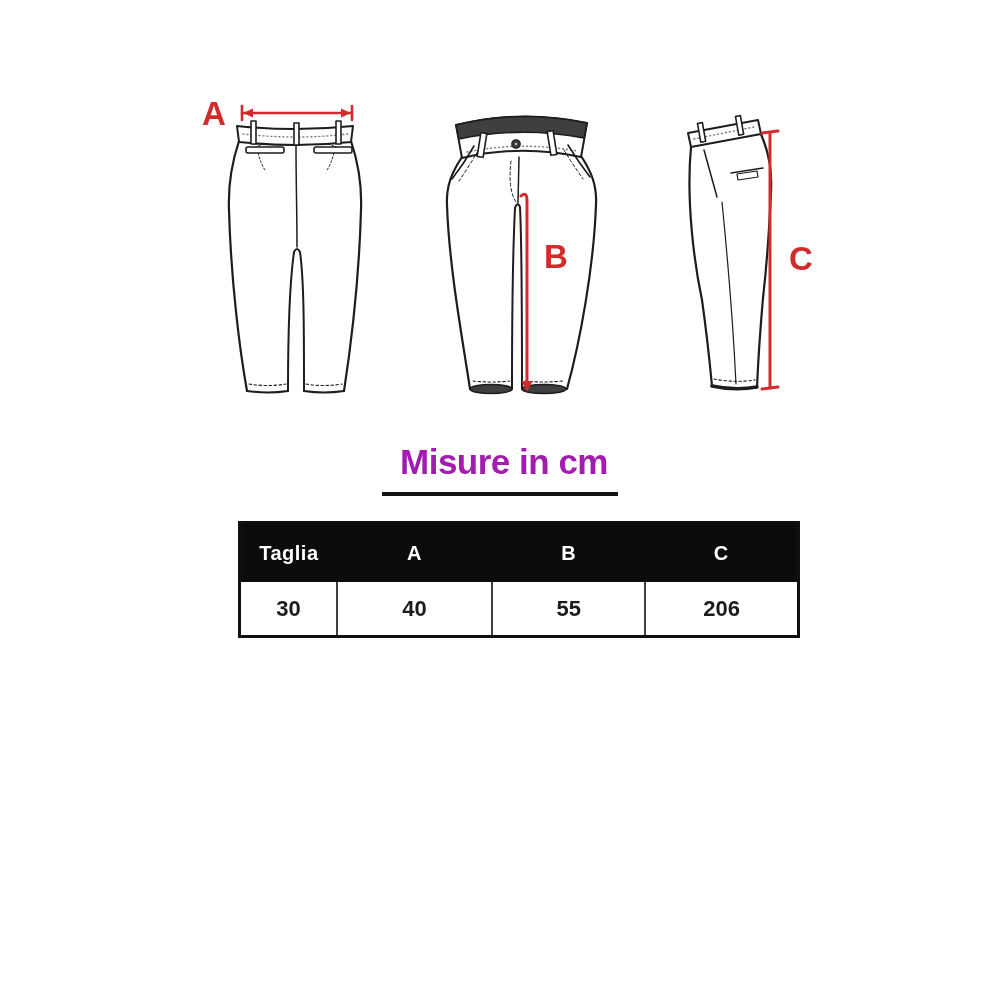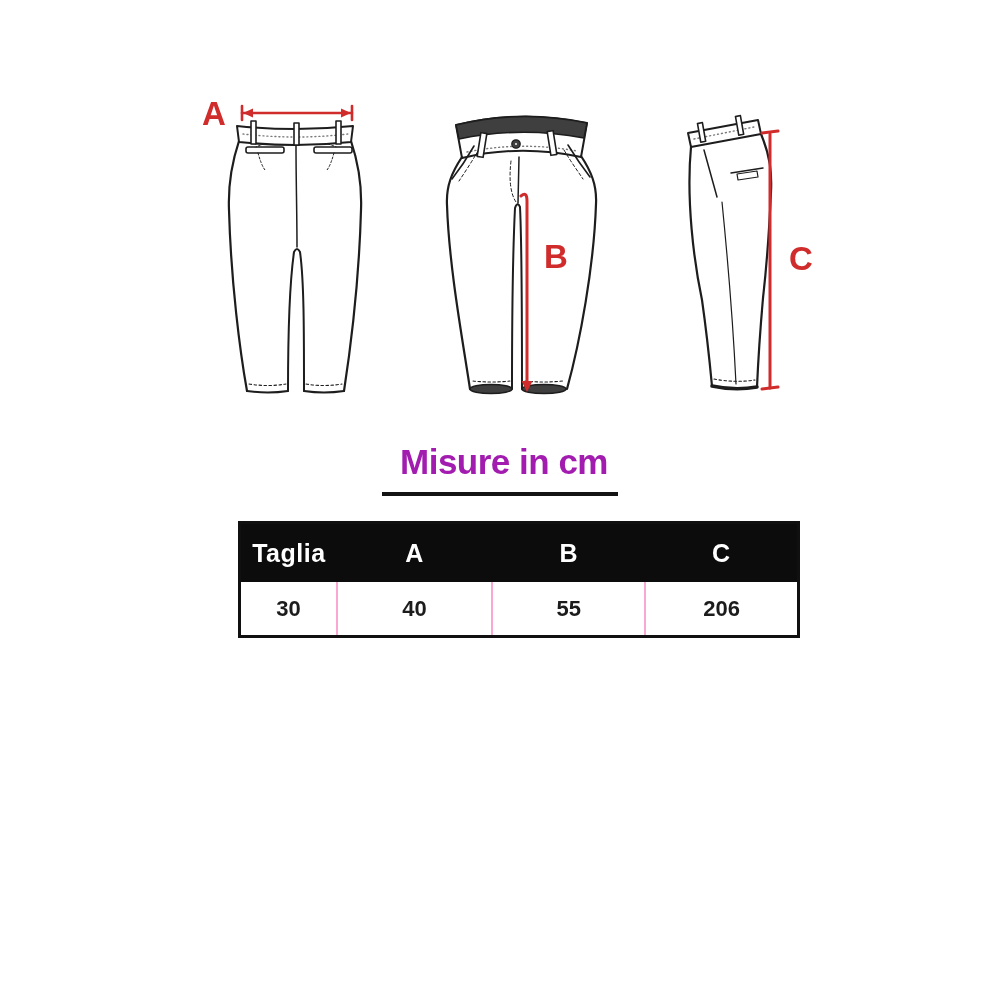--- a/index.html
+++ b/index.html
@@ -23,27 +23,27 @@
   .underline {
     position:absolute; left:382px; top:492px; width:236px; height:4px;
     background:#141414;
   }
   .size-table {
     position:absolute; left:238px; top:521px; width:562px;
     border-collapse:collapse; table-layout:fixed;
     border:3px solid #101010;
   }
   .size-table th {
-    background:#0c0c0c; color:#ffffff; font-size:25px; font-weight:700;
+    background:#0c0c0c; color:#ffffff; font-size:20px; font-weight:700;
     height:58px; text-align:center; letter-spacing:0.5px; padding:0;
   }
   .size-table td {
     background:#ffffff; color:#1c1c1c; font-size:22px; font-weight:700;
     height:53px; text-align:center; padding:0;
-    border-left:2px solid #f9a8d4;
+    border-left:2px solid #404040;
   }
   .size-table td.first { border-left:none; }
 </style>
 </head>
 <body>
 
 <div class="canvas">
 
   <svg class="art" width="1000" height="660" viewBox="0 0 1000 660">
 

